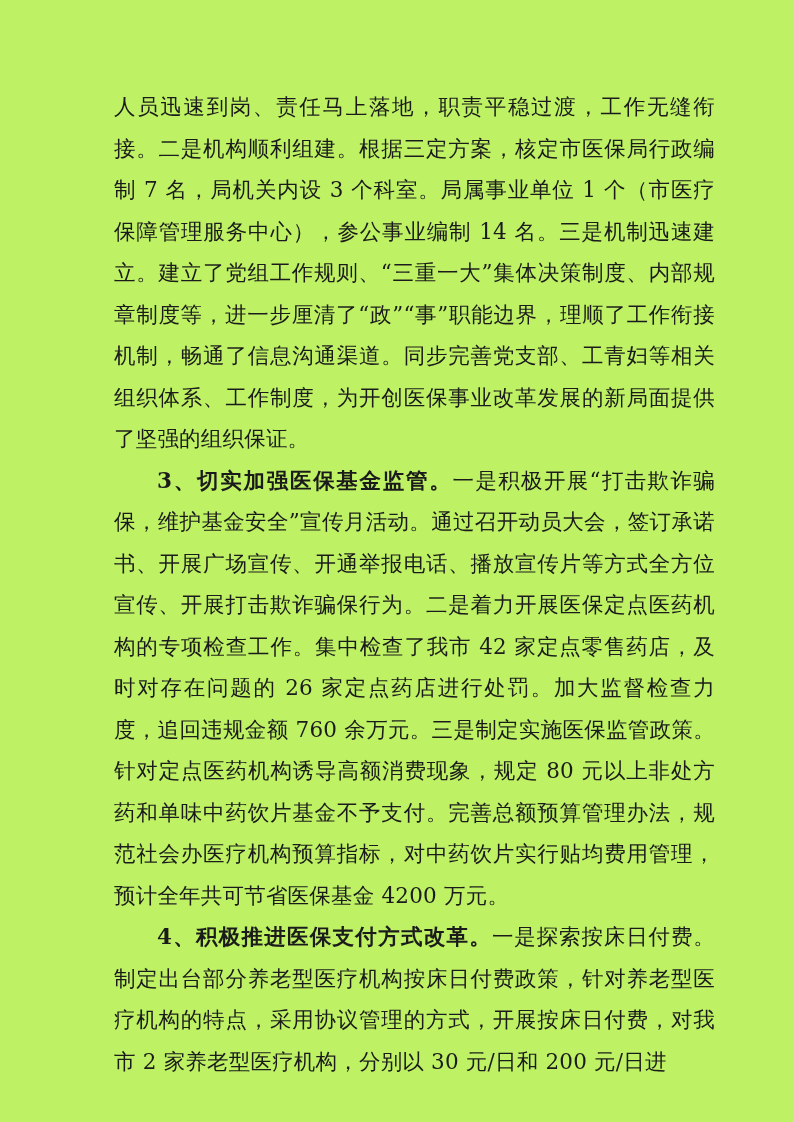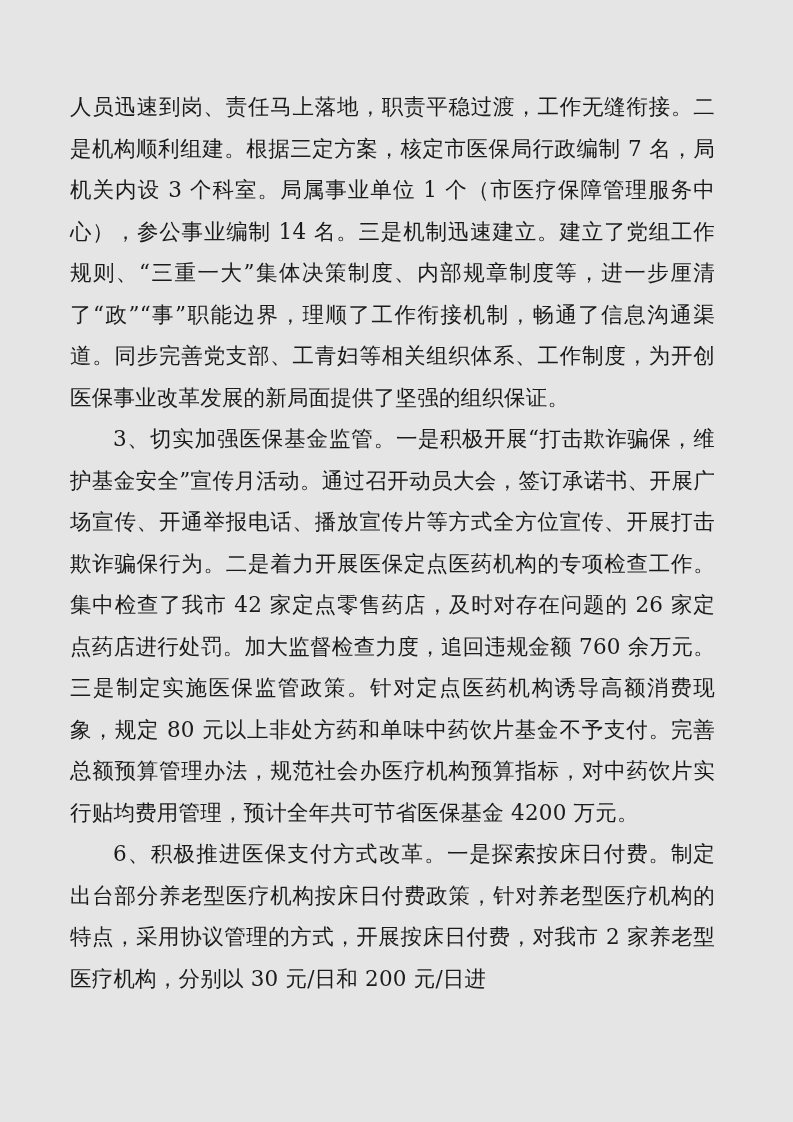--- a/index.html
+++ b/index.html
@@ -12,57 +12,57 @@
     height: 1122px;
     font-family: "DejaVu Serif", "Liberation Serif", serif;
     color: #1b1b1b;
     overflow: hidden;
   }
   .page {
     position: relative;
     width: 793px;
     height: 1122px;
     box-sizing: border-box;
-    padding: 86px 78px 80px 70px;
-    background: #e5e5e5;
+    padding: 86px 78px 80px 114px;
+    background: #bef264;
   }
   .doc-body {
     font-size: 21.5px;
     line-height: 41.5px;
     text-align: justify;
     text-justify: inter-ideograph;
     letter-spacing: 0.2px;
   }
   p.para {
     margin: 0;
     padding: 0;
   }
   p.para + p.para {
     margin-top: 0px;
   }
   .indent {
     text-indent: 2em;
   }
   .bold-head {
-    font-weight: normal;
+    font-weight: bold;
     letter-spacing: 0.6px;
   }
 </style>
 </head>
 <body>
 
 <div class="page">
   <div class="doc-body">
 
     <p class="para">
       <span>人员迅速到岗、责任马上落地，职责平稳过渡，工作无缝衔接。二是机构顺利组建。根据三定方案，核定市医保局行政编制 7 名，局机关内设 3 个科室。局属事业单位 1 个（市医疗保障管理服务中心），参公事业编制 14 名。三是机制迅速建立。建立了党组工作规则、“三重一大”集体决策制度、内部规章制度等，进一步厘清了“政”“事”职能边界，理顺了工作衔接机制，畅通了信息沟通渠道。同步完善党支部、工青妇等相关组织体系、工作制度，为开创医保事业改革发展的新局面提供了坚强的组织保证。</span>
     </p>
 
     <p class="para indent">
       <span class="bold-head">3、切实加强医保基金监管。</span><span>一是积极开展“打击欺诈骗保，维护基金安全”宣传月活动。通过召开动员大会，签订承诺书、开展广场宣传、开通举报电话、播放宣传片等方式全方位宣传、开展打击欺诈骗保行为。二是着力开展医保定点医药机构的专项检查工作。集中检查了我市 42 家定点零售药店，及时对存在问题的 26 家定点药店进行处罚。加大监督检查力度，追回违规金额 760 余万元。三是制定实施医保监管政策。针对定点医药机构诱导高额消费现象，规定 80 元以上非处方药和单味中药饮片基金不予支付。完善总额预算管理办法，规范社会办医疗机构预算指标，对中药饮片实行贴均费用管理，预计全年共可节省医保基金 4200 万元。</span>
     </p>
 
     <p class="para indent">
-      <span class="bold-head">6、积极推进医保支付方式改革。</span><span>一是探索按床日付费。制定出台部分养老型医疗机构按床日付费政策，针对养老型医疗机构的特点，采用协议管理的方式，开展按床日付费，对我市 2 家养老型医疗机构，分别以 30 元/日和 200 元/日进</span>
+      <span class="bold-head">4、积极推进医保支付方式改革。</span><span>一是探索按床日付费。制定出台部分养老型医疗机构按床日付费政策，针对养老型医疗机构的特点，采用协议管理的方式，开展按床日付费，对我市 2 家养老型医疗机构，分别以 30 元/日和 200 元/日进</span>
     </p>
 
   </div>
 </div>
 
 </body></html>

